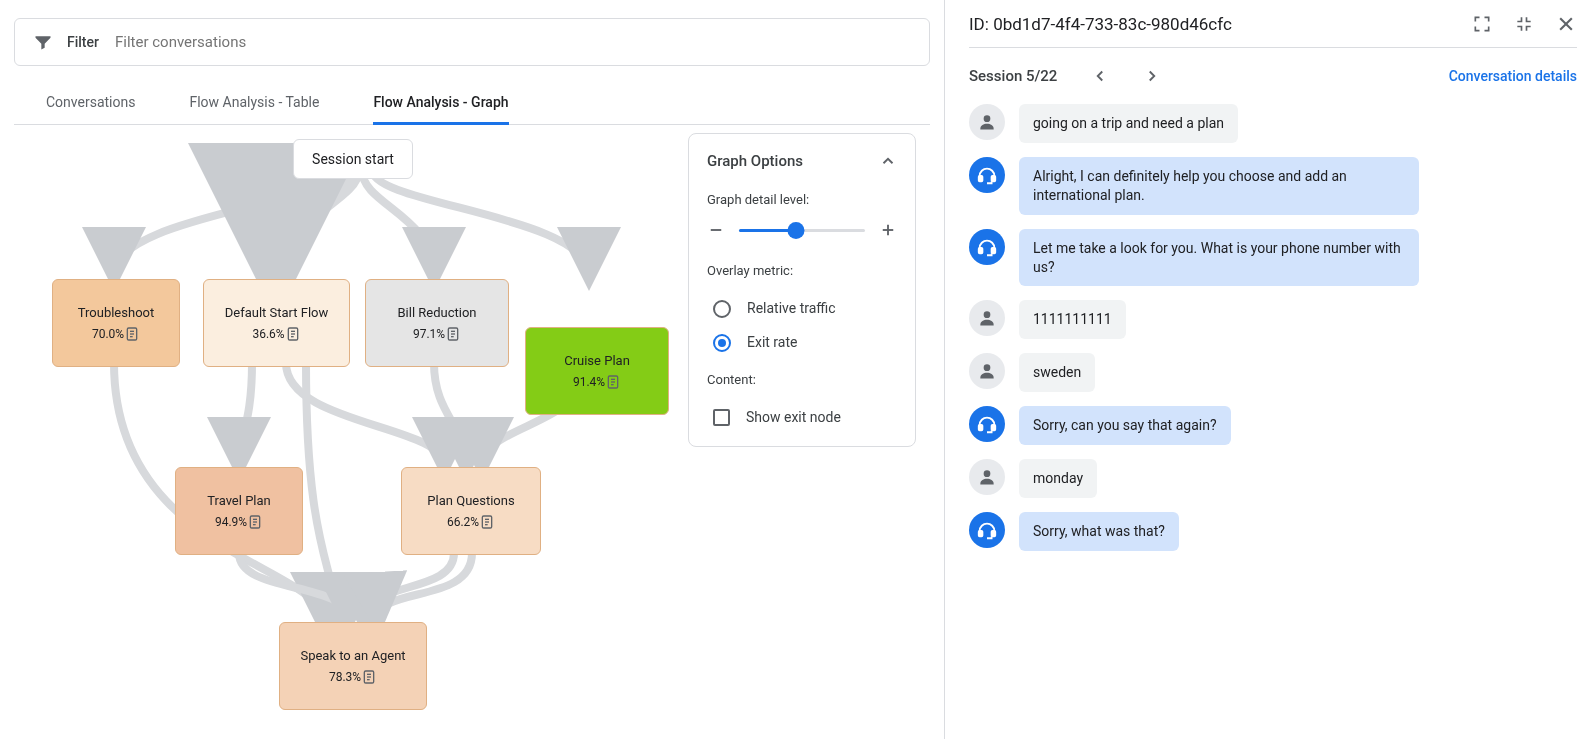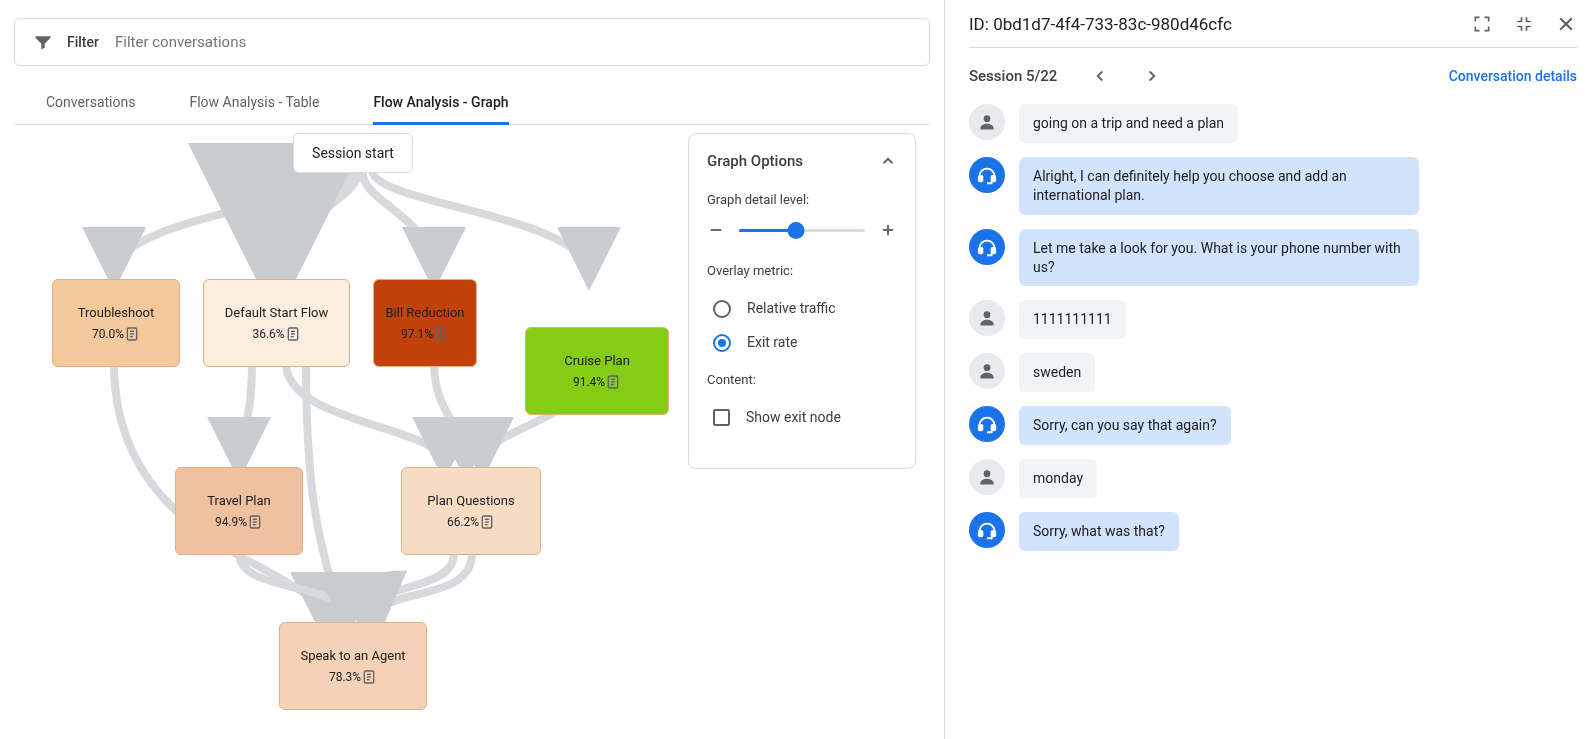--- a/index.html
+++ b/index.html
@@ -19,21 +19,21 @@
   .tab{padding:10px 0 12px;font-size:14px;color:var(--text2);cursor:pointer}
   .tab.active{color:#202124;font-weight:500;border-bottom:3px solid var(--blue);margin-bottom:-1px}
   .canvas{position:relative;height:600px}
   .node{position:absolute;border:1px solid var(--node-border);border-radius:6px;display:flex;flex-direction:column;align-items:center;justify-content:center;gap:6px;font-size:13px;color:#202124}
   .node .title{font-weight:400}
   .node .row{display:flex;align-items:center;gap:0;font-size:12px}
   .pct{font-size:12px}
   .doc-icon{width:16px;height:16px}
   .session-start{background:#fff;border-color:var(--border);font-size:14px}
   
-  .card{position:absolute;right:14px;top:8px;width:228px;border:1px solid var(--border);border-radius:8px;padding:18px 18px 34px 18px;background:#fff}
+  .card{position:absolute;right:14px;top:8px;width:228px;border:1px solid var(--border);border-radius:8px;padding:18px 18px 12px 18px;background:#fff}
   .card-h{display:flex;align-items:center;justify-content:space-between;font-weight:500;font-size:15px;margin-bottom:22px}
   .card-sub{font-size:13px;color:#3c4043;margin-bottom:14px}
   .slider-row{display:flex;align-items:center;gap:14px;margin-bottom:24px}
   .track{position:relative;flex:1;height:3px;background:#dadce0;border-radius:2px}
   .track .fill{position:absolute;left:0;top:0;height:3px;background:var(--blue);border-radius:2px;width:45%}
   .thumb{position:absolute;top:-7px;left:45%;width:17px;height:17px;border-radius:50%;background:var(--blue);transform:translateX(-50%)}
   .radio-row,.check-row{display:flex;align-items:flex-start;gap:16px;padding:8px 6px;font-size:14px}
   .radio{width:18px;height:18px;border:2px solid #5f6368;border-radius:50%;position:relative;flex:none}
   .radio.sel{border-color:var(--blue)}
   .radio.sel::after{content:"";position:absolute;inset:3px;border-radius:50%;background:var(--blue)}
@@ -100,21 +100,21 @@
           <path d="M575 238 C575 300 468 300 468 340" marker-end="url(#ah)"></path>
 
           <path d="M100 238 C100 430 308 440 308 495" marker-end="url(#ah)"></path>
           <path d="M292 238 C292 430 322 440 322 495" marker-end="url(#ah)"></path>
           <path d="M225 428 C225 470 334 455 334 495" marker-end="url(#ah)"></path>
           <path d="M440 428 C440 470 350 455 350 495" marker-end="url(#ah)"></path>
           <path d="M458 428 C458 480 362 460 364 495" marker-end="url(#ah)"></path>
         </g>
       </svg>
 
-      <div class="node session-start" style="left:279px;top:8px;width:120px;height:40px">
+      <div class="node session-start" style="left:279px;top:14px;width:120px;height:40px">
         <span>Session start</span>
       </div>
 
       <div class="node" style="left: 38px; top: 154px; width: 128px; height: 88px; background: rgb(243, 200, 156);">
         <span class="title">Troubleshoot</span>
         <div class="row">
           <span class="pct">70.0%</span>
           <svg class="doc-icon" viewBox="0 0 24 24" fill="none" stroke="#5f6368" stroke-width="2">
               <rect x="5" y="3" width="14" height="18" rx="2"></rect>
               <line x1="9" y1="8" x2="15" y2="8"></line>
@@ -130,21 +130,21 @@
           <span class="pct">36.6%</span>
           <svg class="doc-icon" viewBox="0 0 24 24" fill="none" stroke="#5f6368" stroke-width="2">
               <rect x="5" y="3" width="14" height="18" rx="2"></rect>
               <line x1="9" y1="8" x2="15" y2="8"></line>
               <line x1="9" y1="12" x2="15" y2="12"></line>
               <line x1="9" y1="16" x2="13" y2="16"></line>
             </svg>
         </div>
       </div>
 
-      <div class="node" style="left: 359px; top: 154px; width: 104px; height: 88px; background: #c2410c;">
+      <div class="node" style="left: 351px; top: 154px; width: 144px; height: 88px; background: #e5e5e5;">
         <span class="title">Bill Reduction</span>
         <div class="row">
           <span class="pct">97.1%</span>
           <svg class="doc-icon" viewBox="0 0 24 24" fill="none" stroke="#5f6368" stroke-width="2">
               <rect x="5" y="3" width="14" height="18" rx="2"></rect>
               <line x1="9" y1="8" x2="15" y2="8"></line>
               <line x1="9" y1="12" x2="15" y2="12"></line>
               <line x1="9" y1="16" x2="13" y2="16"></line>
             </svg>
         </div>

